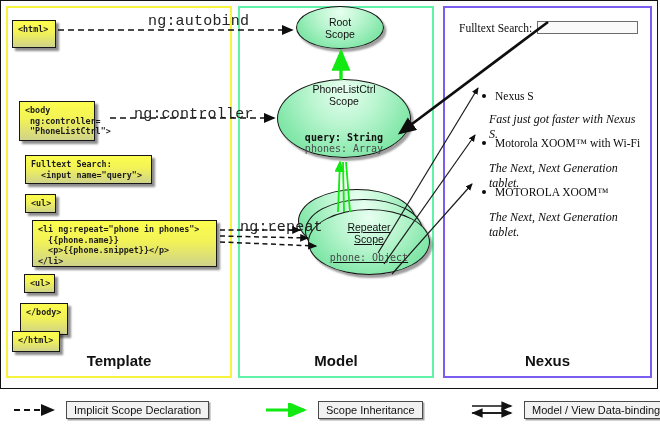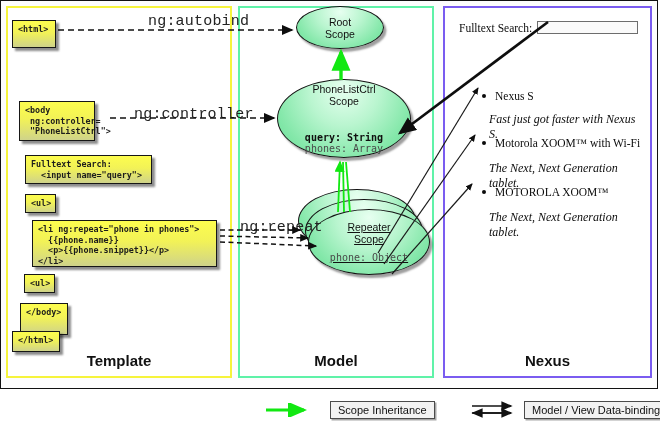--- a/index.html
+++ b/index.html
@@ -210,31 +210,42 @@
 
     <line x1="548" y1="22" x2="400" y2="133" stroke="#0e0e0e" stroke-width="2.6" marker-end="url(#ah-dark)"></line>
 
     <line x1="378" y1="253" x2="478" y2="88" stroke="#1a1a1a" stroke-width="1.2" marker-end="url(#ah-dark-sm)"></line>
     <line x1="384" y1="264" x2="475" y2="135" stroke="#1a1a1a" stroke-width="1.2" marker-end="url(#ah-dark-sm)"></line>
     <line x1="392" y1="274" x2="472" y2="184" stroke="#1a1a1a" stroke-width="1.2" marker-end="url(#ah-dark-sm)"></line>
   </svg>
 
   <div id="legend">
 
+    <div class="legend-item" style="left:12px;">
+      <svg width="48" height="14">
+        <defs>
+            <marker id="lh1" markerWidth="7" markerHeight="7" refX="6" refY="3" orient="auto">
+          <path d="M0,0 L7,3 L0,6 z" fill="#121212"></path>
+            </marker>
+          </defs>
+        <line x1="2" y1="7" x2="41" y2="7" stroke="#121212" stroke-width="2" stroke-dasharray="6,4" marker-end="url(#lh1)"></line>
+      </svg>
+      <span class="legend-box" style="margin-left:6px;">Implicit Scope Declaration</span>
+    </div>
 
     <div class="legend-item" style="left:264px;">
       <svg width="48" height="14">
         <defs>
             <marker id="lh2" markerWidth="6.5" markerHeight="6.5" refX="5.5" refY="2.8" orient="auto">
           <path d="M0,0 L6.5,2.8 L0,5.6 z" fill="#12e812"></path>
             </marker>
           </defs>
         <line x1="2" y1="7" x2="40" y2="7" stroke="#12e812" stroke-width="3" marker-end="url(#lh2)"></line>
       </svg>
-      <span class="legend-box" style="margin-left:18px;">Scope Inheritance</span>
+      <span class="legend-box" style="margin-left:6px;">Scope Inheritance</span>
     </div>
 
     <div class="legend-item" style="left:470px;">
       <svg width="48" height="18">
         <defs>
           <marker id="lh3a" markerWidth="7" markerHeight="7" refX="6" refY="3" orient="auto">
             <path d="M0,0 L7,3 L0,6 z" fill="#121212"></path>
             </marker>
           <marker id="lh3b" markerWidth="7" markerHeight="7" refX="6" refY="3" orient="auto">
             <path d="M0,0 L7,3 L0,6 z" fill="#121212"></path>

